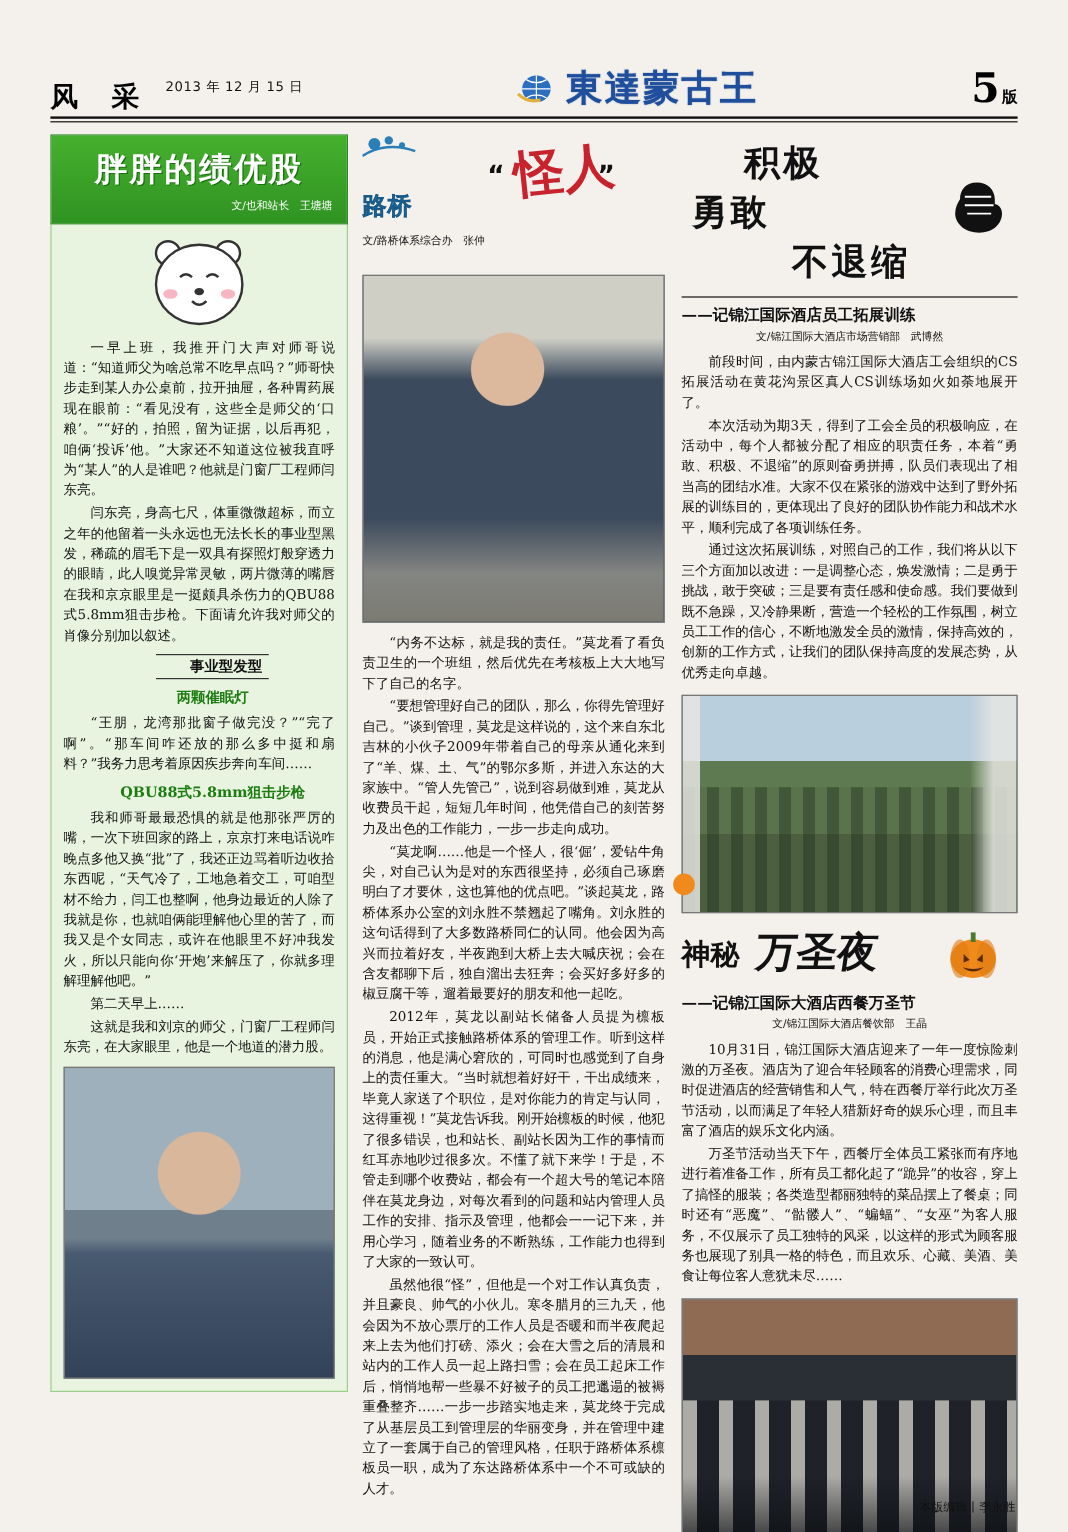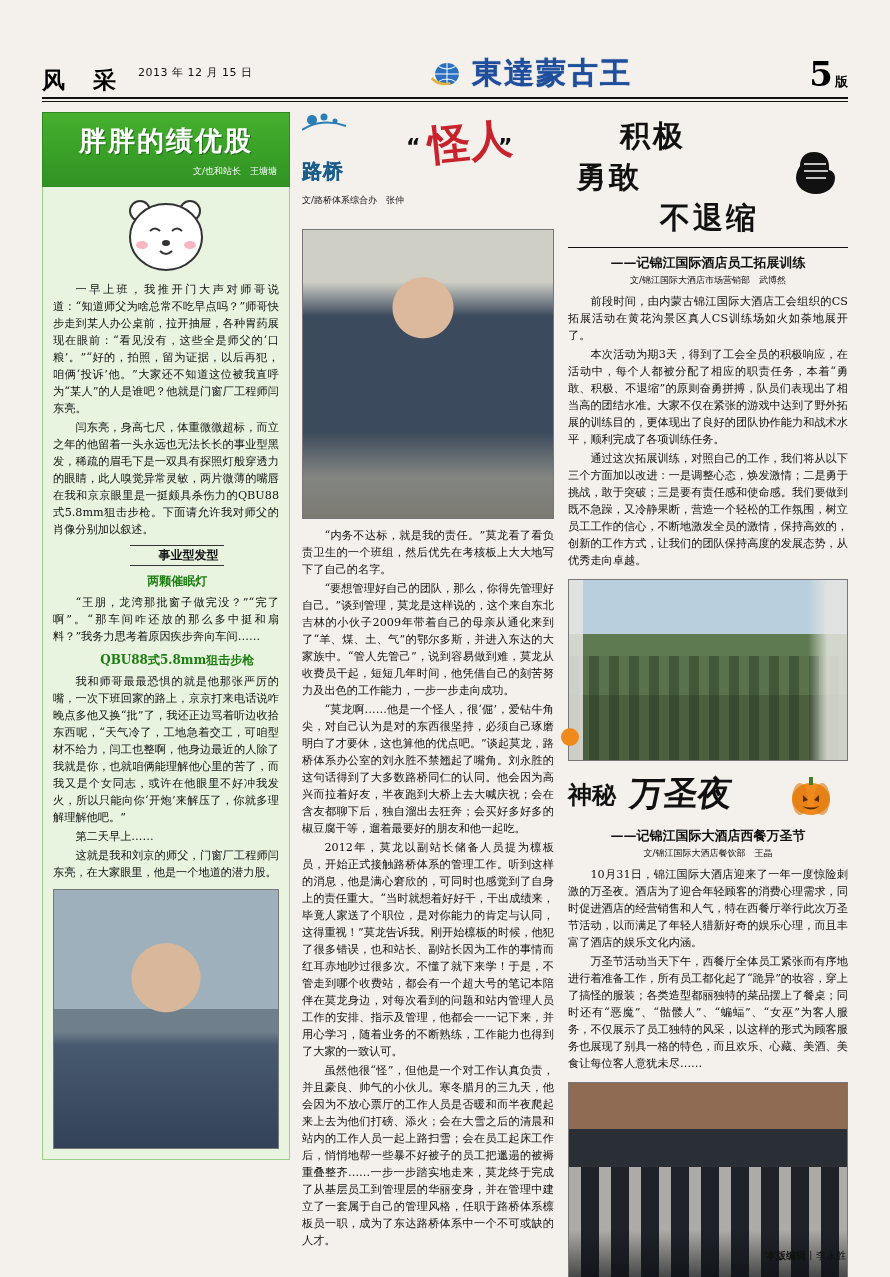--- a/index.html
+++ b/index.html
@@ -142,21 +142,21 @@
     font-family:"DejaVu Serif","Liberation Serif",serif;
     font-weight:bold;color:#111;letter-spacing:3px;
   }
   .bh1{font-size:30px;margin-left:8px;}
   .bh2{font-size:30px;margin-left:52px;}
   .bh3{font-size:30px;margin-left:92px;}
   .fist{position:absolute;right:6px;top:30px;width:54px;height:58px;}
   .hrule{border-top:1px solid #111;margin:8px 0 6px;}
   .lead{
     font-family:"DejaVu Serif","Liberation Serif",serif;
-    font-size:13px;font-weight:bold;text-align:center;margin:4px 0 2px;
+    font-size:13px;font-weight:bold;margin:4px 0 2px;
   }
   .lead-by{font-size:9px;text-align:center;margin-bottom:6px;}
 
   
   .hw-title{
     position:relative;height:52px;margin:10px 0 0;
   }
   .hw-title .hw1{
     position:absolute;left:0;top:8px;font-size:24px;font-weight:bold;
     font-family:Liberation Mono, monospace;color:#111;
@@ -167,21 +167,21 @@
     transform:skewX(-8deg);
   }
   .pumpkin{position:absolute;right:14px;top:2px;width:46px;height:44px;}
   .orange-dot{
     position:absolute;left:-9px;top:660px;width:18px;height:18px;border-radius:50%;
     background:#f08a1d;
   }
   .footer{
     position:absolute;right:44px;bottom:14px;font-size:10px;color:#111;
   }
-  .footer b{font-weight:bold;margin-left:28px;}
+  .footer b{font-weight:normal;margin-left:28px;}
   
   .ph-inner{position:absolute;inset:0;}
   .g1{background:linear-gradient(160deg,#5d6b78,#2f3a45 60%,#1d242b);}
   .g2{background:linear-gradient(180deg,#7fa8c6,#4d7f5a 45%,#2d4a33);}
   .g3{background:linear-gradient(180deg,#9fb7c9,#4a5a66 55%,#20262c);}
   .g4{background:linear-gradient(180deg,#6d7f8c,#3a4852 50%,#161a1e);}
 </style>
 </head>
 <body>
 

